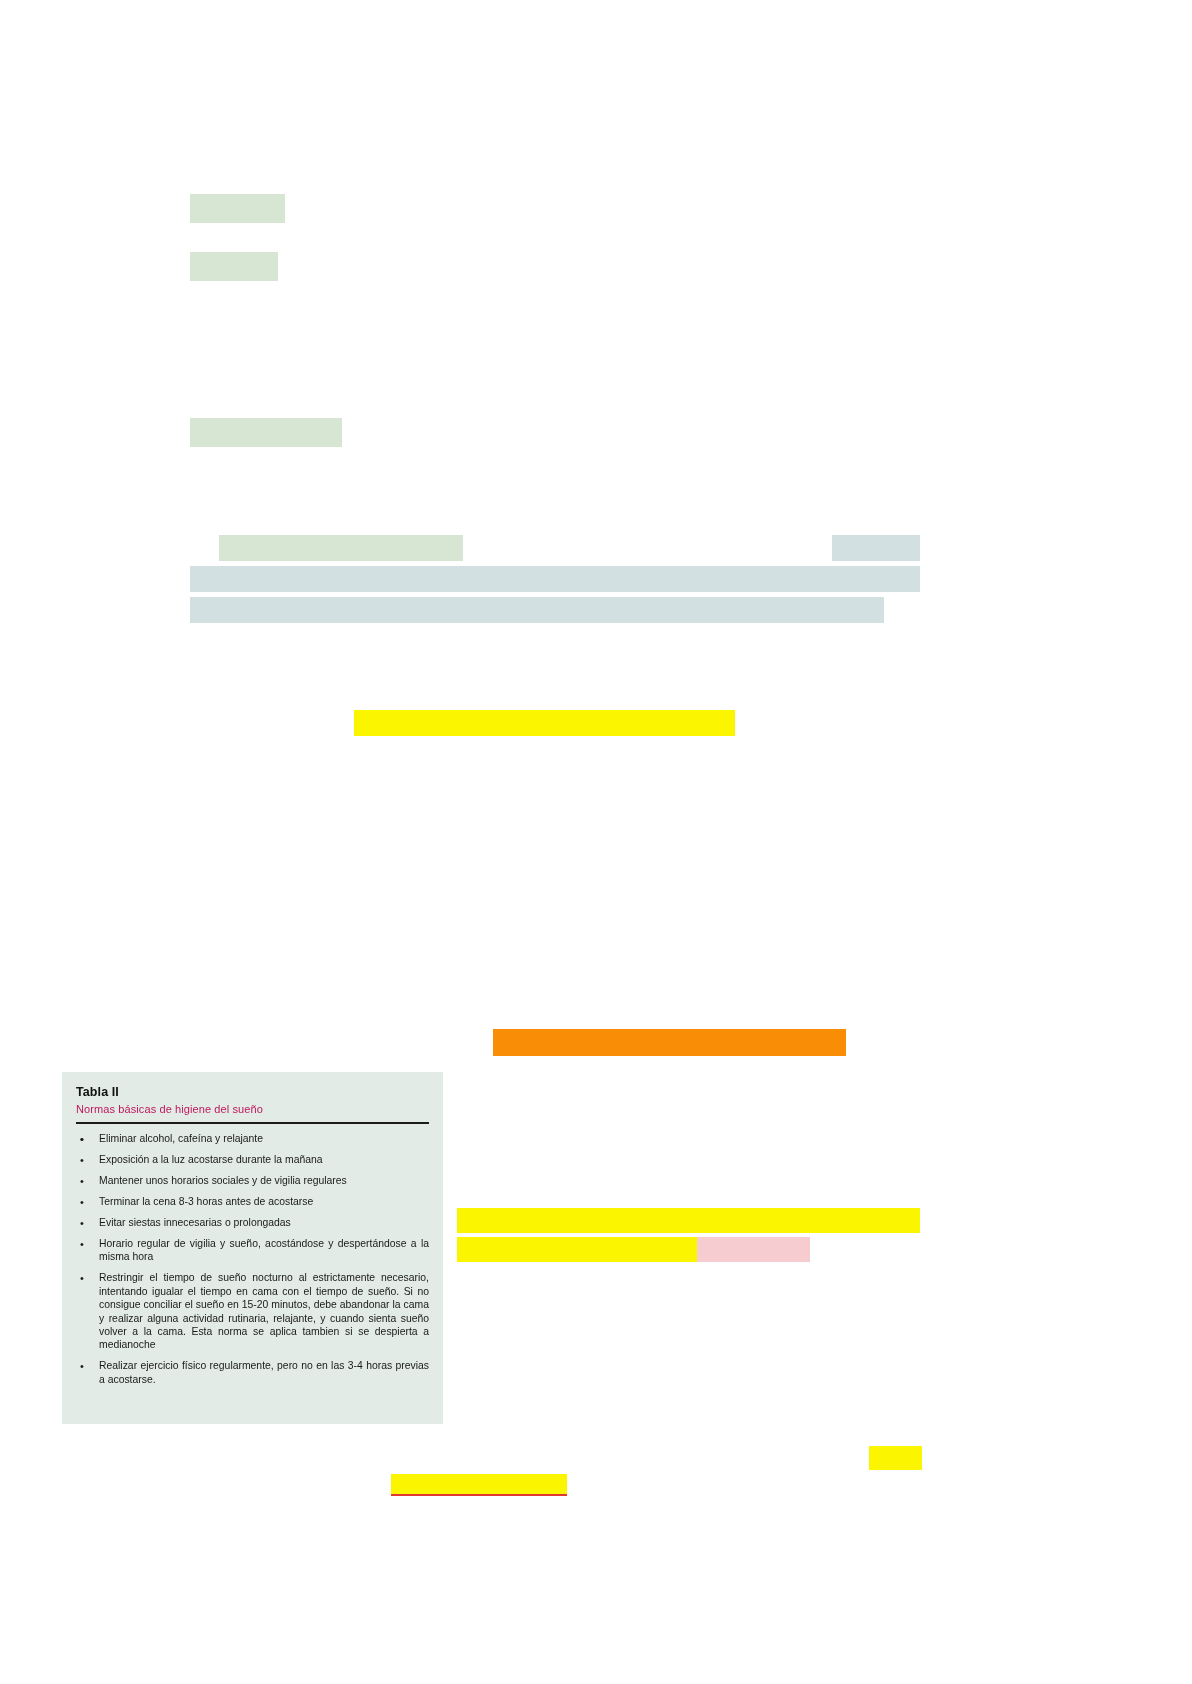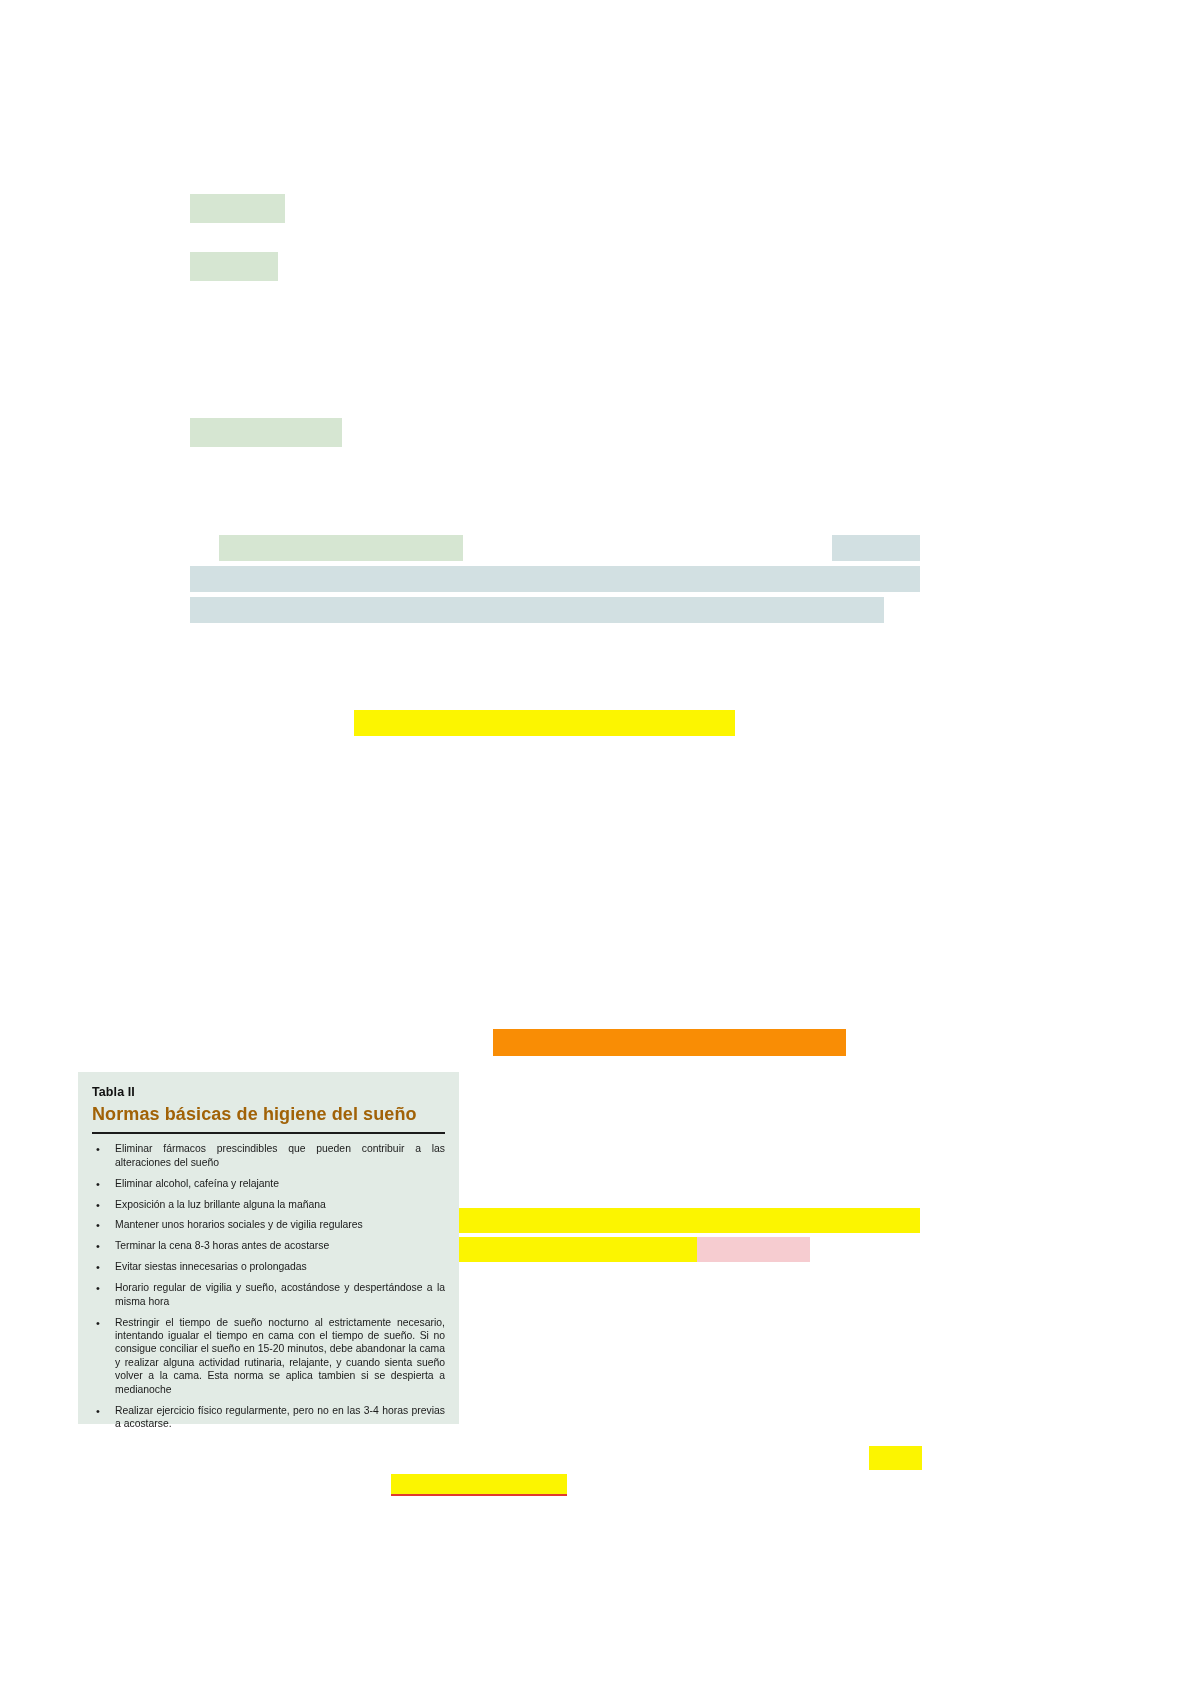--- a/index.html
+++ b/index.html
@@ -31,33 +31,32 @@
   
   .table-box {
     position: absolute;
     left: 62px;
     top: 1072px;
     width: 381px;
     height: 352px;
     background: #e2ebe5;
     box-sizing: border-box;
     padding: 12px 14px 10px 14px;
-    margin-left: 16px;
   }
   .table-title {
     font-size: 12.5px;
     font-weight: bold;
     color: #111111;
     line-height: 1.42;
     letter-spacing: 0.1px;
   }
   .table-subtitle {
-    font-size: 18px;
-    font-weight: bold;
-    color: #a16207;
+    font-size: 11px;
+    font-weight: normal;
+    color: #be185d;
     line-height: 1.42;
     letter-spacing: 0.1px;
     margin-bottom: 5px;
   }
   .table-rule {
     border: none;
     border-top: 2.2px solid #1b1b1b;
     margin: 4px 0 8px 0;
   }
   ul.norms {
@@ -118,29 +117,28 @@
   <div class="hl" style="left:391px; top:1474px; width:176px; height:21px; background:#fcf500;"></div>
   <div class="underline-mark" style="left:391px; top:1494px; width:176px;"></div>
 
   <div class="table-box">
     <div class="table-title">Tabla II</div>
     <div class="table-subtitle">Normas básicas de higiene del sueño</div>
     <hr class="table-rule">
     <ul class="norms">
       <li>
         <span class="bullet">•</span>
-        <span>Eliminar fármacos prescindibles que pueden contribuir a las alteraciones del sueño</span>
       </li>
       <li>
         <span class="bullet">•</span>
         <span>Eliminar alcohol, cafeína y relajante</span>
       </li>
       <li>
         <span class="bullet">•</span>
-        <span>Exposición a la luz brillante alguna la mañana</span>
+        <span>Exposición a la luz acostarse durante la mañana</span>
       </li>
       <li>
         <span class="bullet">•</span>
         <span>Mantener unos horarios sociales y de vigilia regulares</span>
       </li>
       <li>
         <span class="bullet">•</span>
         <span>Terminar la cena 8-3 horas antes de acostarse</span>
       </li>
       <li>

